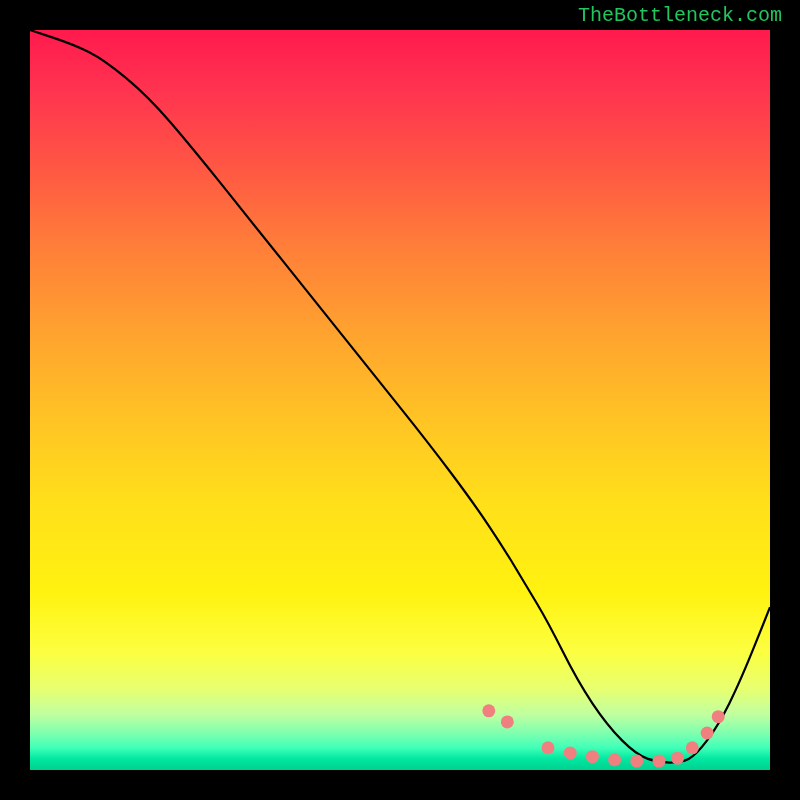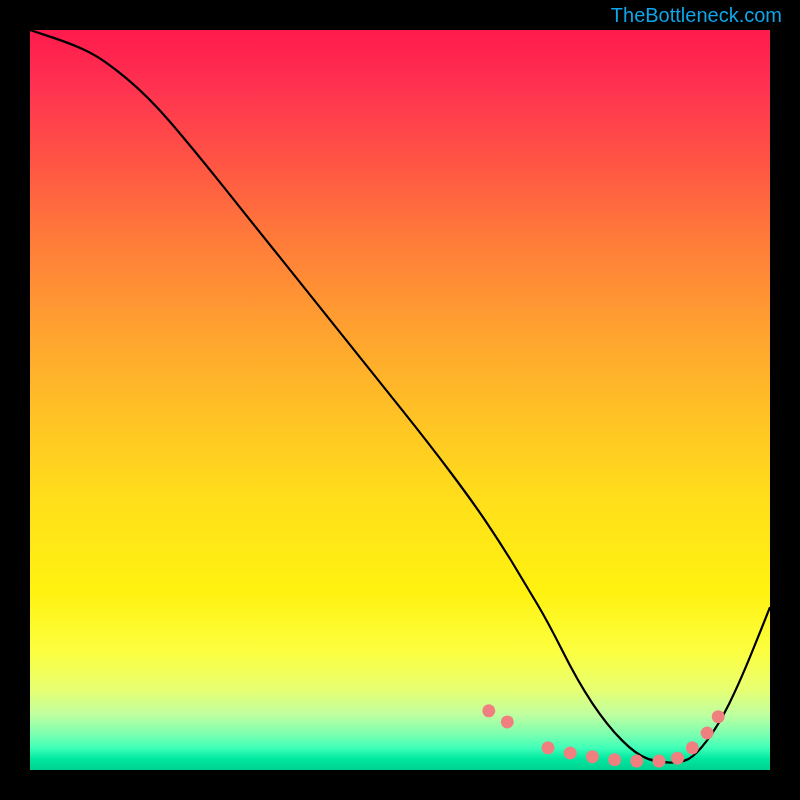--- a/index.html
+++ b/index.html
@@ -7,24 +7,25 @@
     width: 800px;
     height: 800px;
     background: #000;
     position: relative;
     font-family: Arial, sans-serif;
   }
   .watermark {
     position: absolute;
     top: 4px;
     right: 18px;
-    color: #0ea5e9;
+    color: #22c55e;
     font-size: 20px;
     font-weight: 500;
     z-index: 10;
+    font-family: Liberation Mono, monospace;
   }
   .plot-area {
     position: absolute;
     left: 30px;
     top: 30px;
     width: 740px;
     height: 740px;
   }
   .gradient-bg {
     position: absolute;

